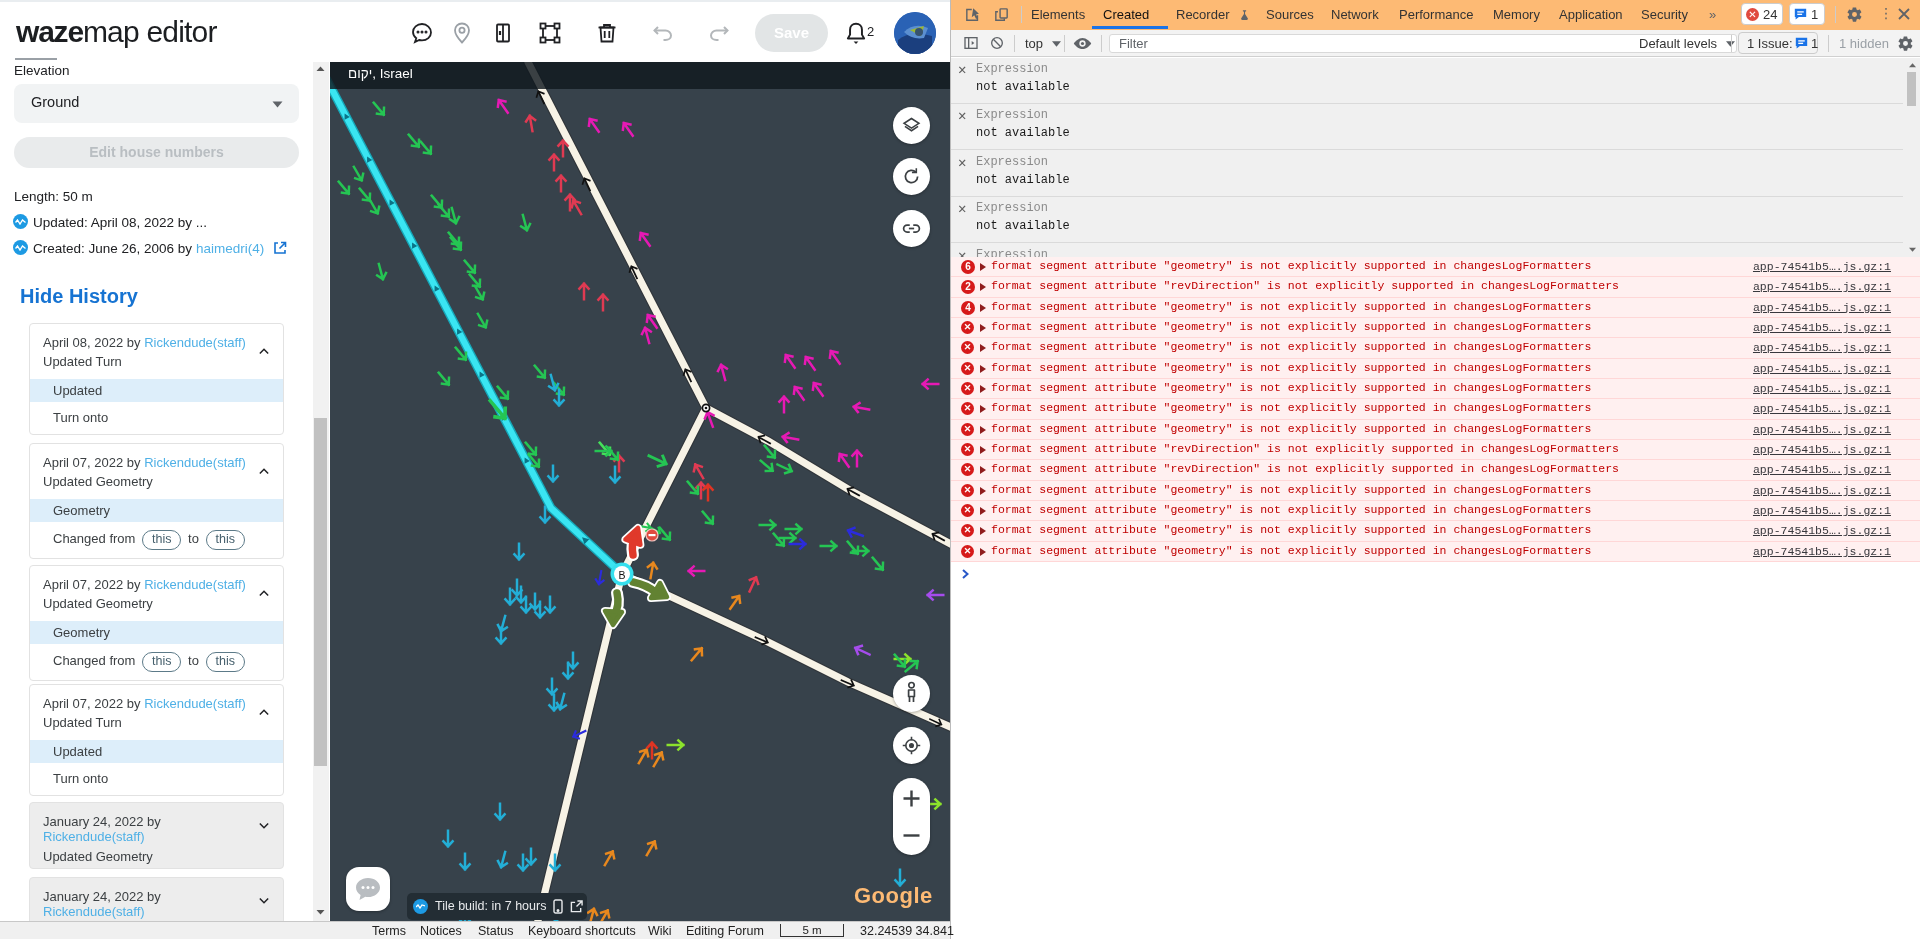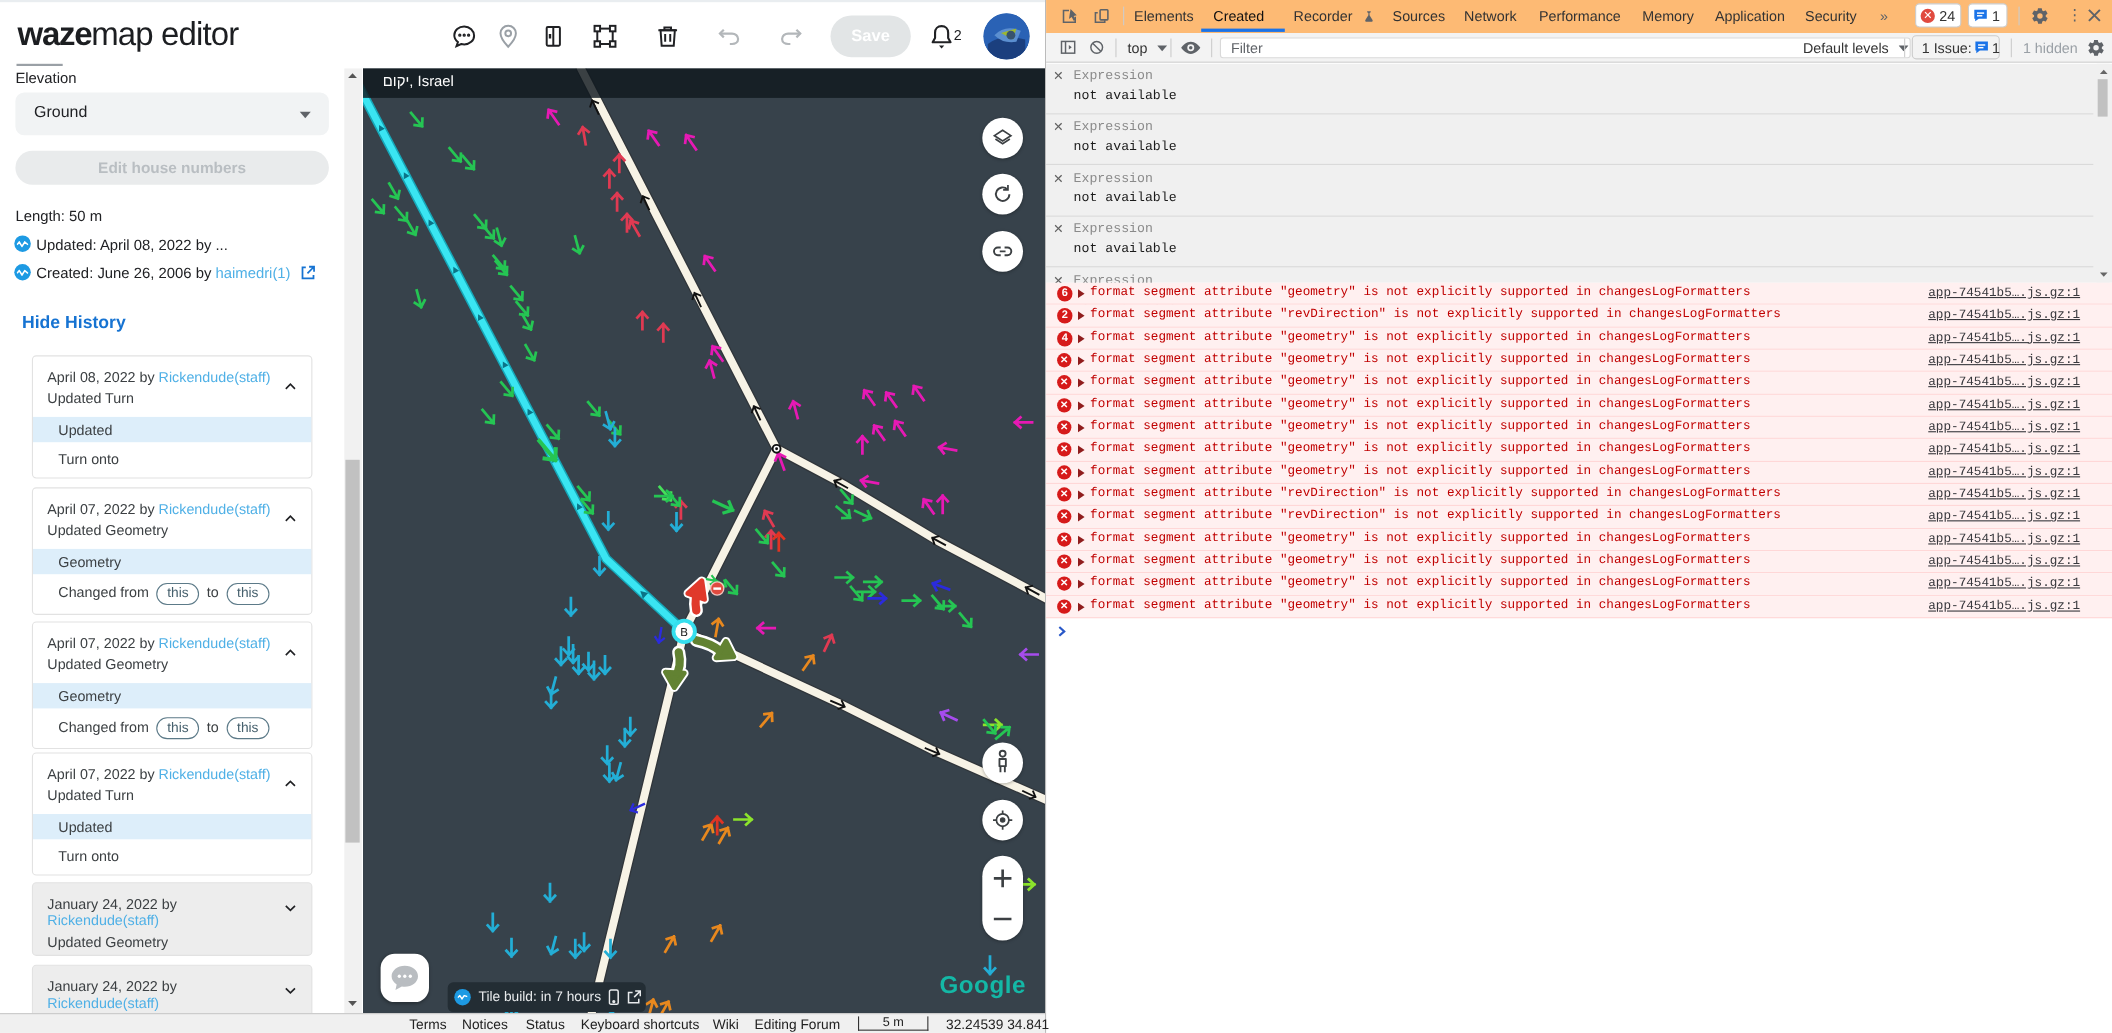--- a/index.html
+++ b/index.html
@@ -19,40 +19,40 @@
 
 #side { position:absolute; left:0; top:62px; width:330px; height:859px; background:#fff; overflow:hidden; }
 .lbl { position:absolute; left:14px; font-weight:400; font-size:13.5px; color:#202124; }
 #groundSel { position:absolute; left:14px; top:22px; width:285px; height:39px; background:#f1f3f4; border-radius:8px; }
 #groundSel span { position:absolute; left:17px; top:10px; font-size:14.5px; color:#202124; }
 #editHouse { position:absolute; left:14px; top:75px; width:285px; height:31px; background:#e9ebec; border-radius:16px; text-align:center; line-height:31px; color:#b9bec2; font-weight:700; font-size:14px; }
 .sline { position:absolute; left:14px; font-size:13.5px; color:#202124; }
 .blueic { position:absolute; left:13px; width:15px; height:15px; border-radius:50%; background:#1d9ae3; }
 .blueic svg { position:absolute; left:2px; top:4.5px; }
 a.sky { color:#4fb0e6; text-decoration:none; }
-#hideHist { position:absolute; left:20px; top:223px; font-size:16px; font-weight:700; color:#1673d2; }
+#hideHist { position:absolute; left:20px; top:223px; font-size:20px; font-weight:700; color:#1673d2; }
 .card { position:absolute; left:29px; width:255px; background:#fff; border:1px solid #e2e2e2; border-radius:4px; font-size:13px; color:#3c4043; }
 .card .hd { position:relative; padding:9px 30px 8px 13px; line-height:19px; }
 .card .chev { position:absolute; right:14px; top:50%; width:10px; height:10px; }
 .row { padding:4px 4px 4px 23px; line-height:15px; }
 .rowb { background:#ddeefa; }
 .thisbtn { display:inline-block; border:1px solid #5c7a88; border-radius:10px; color:#46606d; padding:1px 9px 2px; font-size:12.5px; margin:0 3px; }
 .gcard { background:#ededed; }
 #sscroll { position:absolute; left:313px; top:0px; width:16px; height:859px; background:#f1f1f1; }
 #sthumb { position:absolute; left:1px; top:356px; width:13px; height:348px; background:#c1c1c1; }
 
 #foot { position:absolute; left:0; top:921px; width:950px; height:18px; background:#f0f0f0; border-top:1px solid #c8c8c8; font-size:12.5px; color:#222; z-index:40; }
 #foot span { position:absolute; top:2px; white-space:nowrap; }
 #scalebar { position:absolute; left:780px; top:2px; width:64px; height:13px; border-left:1.5px solid #333; border-right:1.5px solid #333; border-bottom:1.5px solid #333; text-align:center; font-size:11.5px; line-height:12px; }
 
 #map { position:absolute; left:330px; top:62px; width:620px; height:859px; background:#37424b; overflow:hidden; }
 #maptop { position:absolute; left:0; top:0; width:620px; height:27px; background:rgba(16,24,31,0.82); color:#fff; font-size:13.5px; line-height:24px; padding-left:18px; z-index:5; }
 .mbtn { position:absolute; left:563px; width:37px; height:37px; background:#fff; border-radius:50%; box-shadow:0 1px 3px rgba(0,0,0,.3); z-index:6; }
 #zoompill { position:absolute; left:563px; top:716px; width:37px; height:77px; background:#fff; border-radius:19px; box-shadow:0 1px 3px rgba(0,0,0,.3); z-index:6; }
-#google { position:absolute; left:524px; top:821px; color:#14b8a6; font-size:22px; font-weight:600; letter-spacing:0.5px; z-index:6; }
+#google { position:absolute; left:524px; top:821px; color:#fdba74; font-size:22px; font-weight:600; letter-spacing:0.5px; z-index:6; }
 #chatb { position:absolute; left:16px; top:805px; width:44px; height:44px; background:#fff; border-radius:13px; box-shadow:0 1px 3px rgba(0,0,0,.3); z-index:6; }
 #toast { position:absolute; left:77px; top:831px; width:180px; height:27px; background:#232d34; border-radius:5px; color:#e8eaec; font-size:12.5px; line-height:27px; z-index:6; }
 
 #dtabs { position:absolute; left:0; top:0; width:970px; height:31px; background:#fdba74; border-bottom:1px solid #d0d0d0; font-size:13px; color:#333; }
 .dtab { position:absolute; top:7px; }
 #dbar2 { position:absolute; left:0; top:30px; width:970px; height:27px; background:#f3f3f3; border-bottom:1px solid #d0d0d0; font-size:13px; color:#333; }
 #dfilter { position:absolute; left:158px; top:4px; width:628px; height:19px; background:#fff; border:1px solid #d9d9d9; border-radius:3px; color:#5f6368; font-size:13px; padding:1px 0 0 9px; }
 #dexpr { position:absolute; left:0; top:58px; width:970px; height:199px; background:#f0f0f0; font-family:"Liberation Mono", monospace; }
 .exent { position:absolute; left:0; width:952px; height:46px; border-bottom:1px solid #dadada; }
 .exent .t1 { position:absolute; left:25px; top:4px; color:#8a8a8a; font-size:12px; }
@@ -83,21 +83,21 @@
         <svg width="11" height="6" viewBox="0 0 11 6">
           <path d="M0.5 3.5l2-2.5 2.5 4 2.5-4 3 2.5" stroke="#fff" stroke-width="1.4" fill="none"></path>
         </svg>
       </div>
     <div class="sline" style="left:33px;top:153px">Updated: April 08, 2022 by ...</div>
     <div class="blueic" style="top:178px">
         <svg width="11" height="6" viewBox="0 0 11 6">
           <path d="M0.5 3.5l2-2.5 2.5 4 2.5-4 3 2.5" stroke="#fff" stroke-width="1.4" fill="none"></path>
         </svg>
       </div>
-    <div class="sline" style="left:33px;top:179px">Created: June 26, 2006 by <a class="sky">haimedri(1)</a>
+    <div class="sline" style="left:33px;top:179px">Created: June 26, 2006 by <a class="sky">haimedri(4)</a>
       <svg style="vertical-align:-2px;margin-left:5px" width="14" height="14" viewBox="0 0 14 14" fill="none" stroke="#1673d2" stroke-width="1.6">
           <path d="M5 2H2v10h10V9"></path>
           <path d="M8 1.5h4.5V6M12.5 1.5L6.5 7.5"></path>
         </svg>
     </div>
     <div id="hideHist">Hide History</div>
 
     <div class="card" style="top:261px">
       <div class="hd">April 08, 2022 by <a class="sky">Rickendude(staff)</a><br>Updated Turn
         <svg class="chev" style="top:22px" width="12" height="8" viewBox="0 0 12 8">

